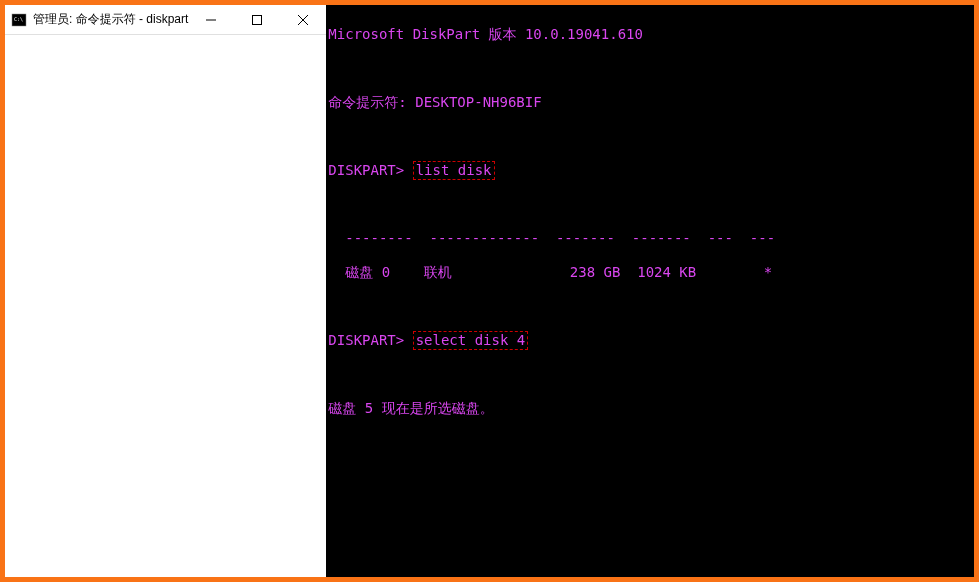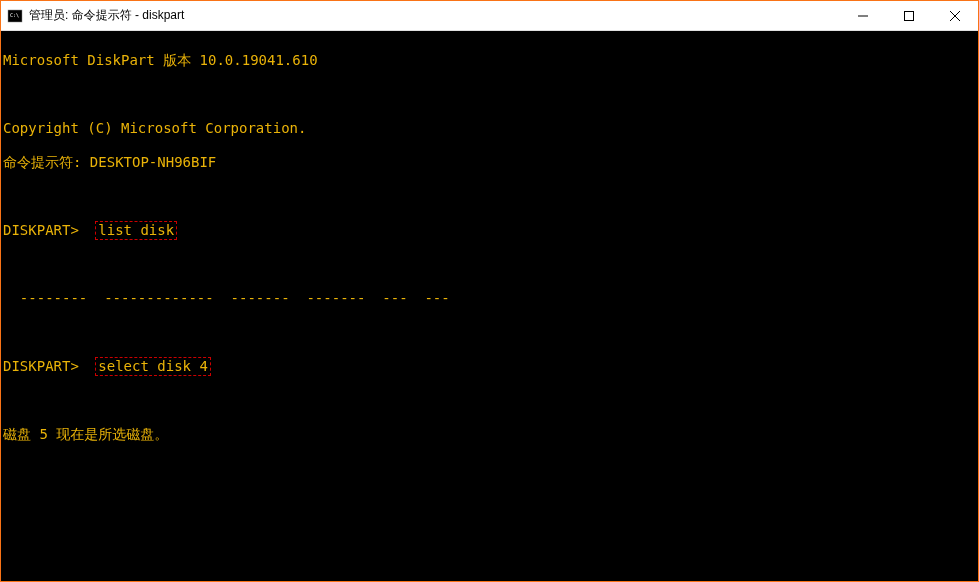--- a/index.html
+++ b/index.html
@@ -9,22 +9,22 @@
       background: #f0f0f0;
       width: 979px;
       height: 582px;
       overflow: hidden;
     }
     .window {
       width: 979px;
       height: 582px;
       background: #fff;
       display: flex;
-      flex-direction: column;
-      border: 1px solid #f97316;
+      flex-direction: row;
+      border: 5px solid #f97316;
     }
     .titlebar {
       height: 30px;
       background: #fff;
       display: flex;
       align-items: center;
       padding-left: 6px;
       border-bottom: 1px solid #e0e0e0;
     }
     .titlebar-icon {
@@ -49,34 +49,34 @@
       height: 30px;
       display: flex;
       align-items: center;
       justify-content: center;
       color: #000;
       font-size: 11px;
     }
     .terminal {
       flex: 1;
       background: #000;
-      color: #eab308;
+      color: #d946ef;
       padding: 4px 2px;
       font-family: "SimSun", "NSimSun", "Consolas", monospace;
       font-size: 14px;
       line-height: 17px;
       white-space: pre;
       overflow: hidden;
       position: relative;
     }
     .line { display: block; }
     .highlight {
       border: 1.5px dashed #cc0000;
       padding: 0 2px;
-      margin: -1px 8px;
+      margin: -1px 0;
       display: inline-block;
       text-align: right;
     }
   </style>
 </head>
 <body>
 
 <div class="window">
   <div class="titlebar">
     <span class="titlebar-icon">
@@ -102,26 +102,26 @@
             <line x1="0" y1="0" x2="10" y2="10" stroke="#000" stroke-width="1"></line>
             <line x1="10" y1="0" x2="0" y2="10" stroke="#000" stroke-width="1"></line>
           </svg>
       </div>
     </div>
   </div>
 
   <div class="terminal">
 <span class="line">Microsoft DiskPart 版本 10.0.19041.610</span>
 <span class="line"> </span>
-<span class="line">Copyright (C) Microsoft Corporation.</span>
 <span class="line">命令提示符: DESKTOP-NH96BIF</span>
 <span class="line"> </span>
 <span class="line"><span>DISKPART&gt;</span> <span class="highlight">list disk</span></span>
 <span class="line"> </span>
 <span class="line">  --------  -------------  -------  -------  ---  ---</span>
+<span class="line">  磁盘 0    联机              238 GB  1024 KB        *</span>
 <span class="line"> </span>
 <span class="line"><span>DISKPART&gt;</span> <span class="highlight">select disk 4</span></span>
 <span class="line"> </span>
 <span class="line">磁盘 5 现在是所选磁盘。</span>
 <span class="line"> </span>
 
 
 
 
 

